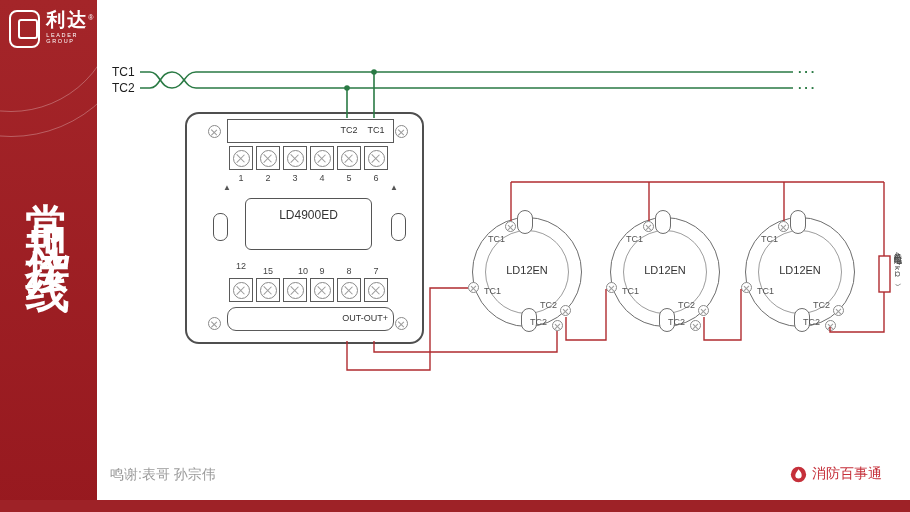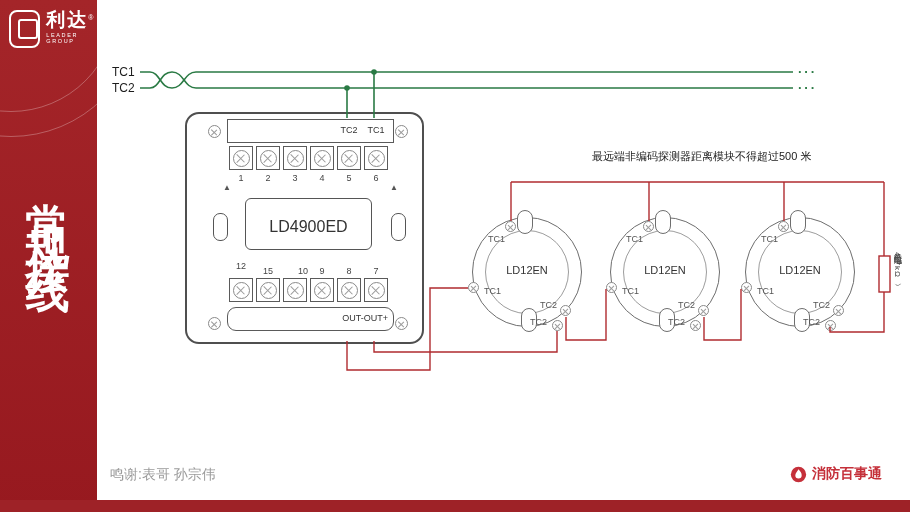--- a/index.html
+++ b/index.html
@@ -35,39 +35,39 @@
   .screw{border:1px solid #8a8a8a;border-radius:50%;background:#fff;position:absolute;box-sizing:border-box;}
   .screw::before,.screw::after{content:"";position:absolute;left:12%;right:12%;top:50%;height:1px;background:#9b9b9b;}
   .screw::before{transform:rotate(45deg);}
   .screw::after{transform:rotate(-45deg);}
   .s11{width:11px;height:11px;}
   .s13{width:13px;height:13px;}
   .s17{width:17px;height:17px;position:relative;}
   .oval{position:absolute;width:13px;height:26px;border:1.5px solid #555;border-radius:7px;background:#fff;}
   #module-name{position:absolute;left:58px;top:84px;width:125px;height:50px;border:1.5px solid #555;
                border-radius:6px;text-align:center;color:#333;background:#fff;}
-  #module-name .l1{font-size:16px;margin-top:19px;}
+  #module-name .l1{font-size:12px;margin-top:9px;}
   #module-name .l2{font-size:11px;margin-top:3px;}
   
   .detector{position:absolute;top:207px;width:130px;height:130px;}
   .det-outer{position:absolute;left:10px;top:10px;width:110px;height:110px;border:1.6px solid #6e6e6e;
              border-radius:50%;background:#fff;box-sizing:border-box;}
   .det-inner{position:absolute;left:23px;top:23px;width:84px;height:84px;border:1px solid #9d9d9d;
              border-radius:50%;box-sizing:border-box;}
   .det-tab{position:absolute;width:16px;height:24px;border:1.5px solid #6e6e6e;border-radius:8px;
            background:#fff;box-sizing:border-box;}
   .det-label{position:absolute;font-size:9px;color:#555;}
   .det-model{position:absolute;left:0;right:0;top:57px;text-align:center;font-size:11px;color:#333;}
   
   #note{position:absolute;left:592px;top:149px;font-size:11px;color:#222;}
   #resistor-label{position:absolute;left:891px;top:247px;writing-mode:vertical-rl;
                   font-size:8px;color:#444;letter-spacing:1px;}
   #credits{position:absolute;left:110px;top:466px;font-size:14px;color:#9b9b9b;}
   #brand{position:absolute;right:28px;top:465px;display:flex;align-items:center;gap:5px;}
-  #brand-text{font-size:14px;font-weight:bold;color:#c5303a;}
+  #brand-text{font-size:14px;font-weight:normal;color:#c5303a;}
   #wires{position:absolute;left:0;top:0;pointer-events:none;}
 </style>
 </head>
 <body>
 
 <div id="stage">
 
   <div id="sidebar">
     <div class="arc" style="left:-95px;top:-100px;width:210px;height:210px;"></div>
     <div class="arc" style="left:-120px;top:-125px;width:260px;height:260px;"></div>
@@ -159,21 +159,20 @@
       </div>
     <div class="term" style="left:177px;top:164px;">
         <div class="screw s17"></div>
       </div>
 
     <div class="strip" style="top:193px;border-radius:9px;">
       <span class="out-lab">OUT-OUT+</span>
     </div>
   </div>
 
-  <div id="note">最远端非编码探测器距离模块不得超过500 米</div>
 
   <div class="detector" style="left:462px;">
     <div class="det-outer"></div>
     <div class="det-inner"></div>
     <div class="det-tab" style="left:55px;top:3px;"></div>
     <div class="det-tab" style="left:59px;top:101px;"></div>
     <div class="screw s11" style="left:43px;top:14px;"></div>
     <div class="screw s11" style="left:6px;top:75px;"></div>
     <div class="screw s11" style="left:98px;top:98px;"></div>
     <div class="screw s11" style="left:90px;top:113px;"></div>

